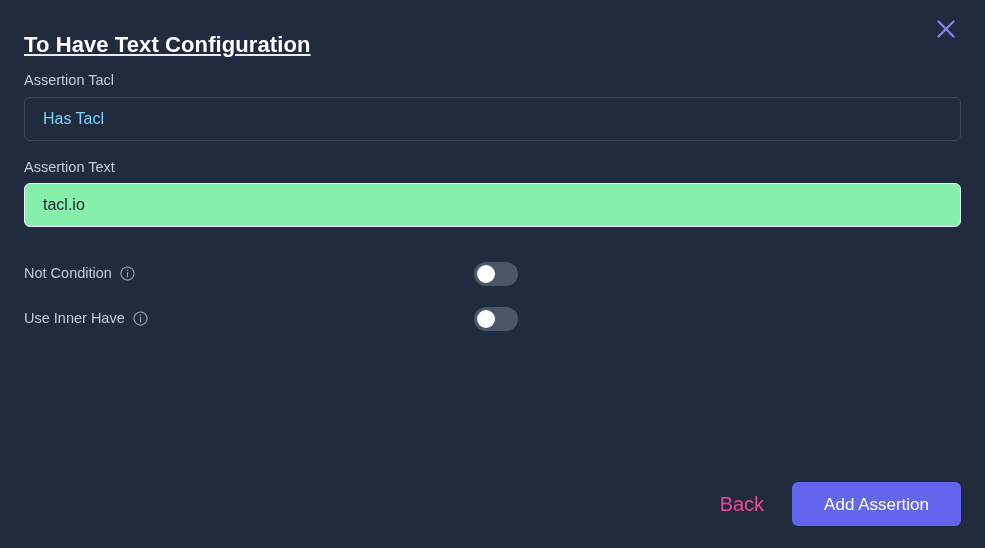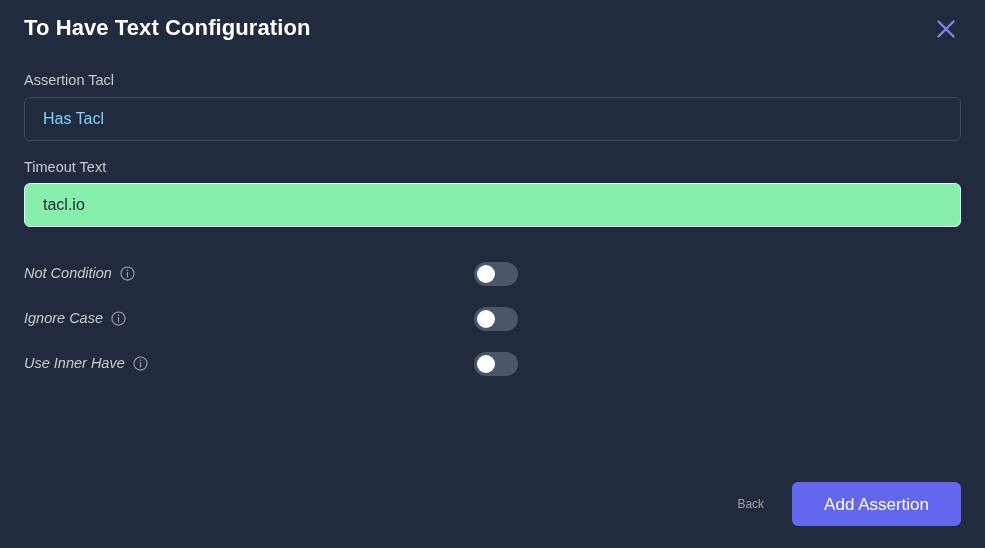--- a/index.html
+++ b/index.html
@@ -23,21 +23,22 @@
     height: 548px;
     padding: 0 24px;
     background: #212b3e;
   }
 
   
   .modal-header {
     position: relative;
     height: 56px;
     display: flex;
-    align-items: center;
+    align-items: flex-end;
+    text-decoration: underline;
   }
   .modal-title {
     font-size: 22px;
     font-weight: bold;
     color: #ffffff;
     letter-spacing: 0.1px;
     line-height: 1;
   }
   .close-btn {
     position: absolute;
@@ -96,21 +97,20 @@
   .toggles { margin-top: 24px; }
   .toggle-row {
     display: flex;
     align-items: center;
     height: 45px;
   }
   .toggle-label-wrap {
     display: flex;
     align-items: flex-start;
     width: 450px;
-    font-style: italic;
   }
   .toggle-label {
     font-size: 14.5px;
     color: #c4ccd9;
     line-height: 1;
   }
   .info-icon {
     margin-left: 8px;
     display: inline-flex;
     align-items: center;
@@ -142,22 +142,22 @@
   
   .modal-footer {
     position: absolute;
     right: 24px;
     bottom: 22px;
     display: flex;
     align-items: center;
     gap: 26px;
   }
   .back-link {
-    font-size: 12px;
-    color: #a3a3a3;
+    font-size: 20px;
+    color: #ec4899;
     background: none;
     border: none;
     font-family: inherit;
     cursor: pointer;
     padding: 4px 2px;
     line-height: 1;
     margin-left: 8px;
   }
   .primary-btn {
     background: #6366ef;
@@ -188,21 +188,21 @@
       </span>
     </button>
   </div>
 
   <div class="field-group row-assertion-name">
     <label class="field-label">Assertion Tacl</label>
     <input class="text-input" type="text" value="Has Tacl" style="">
   </div>
 
   <div class="field-group row-expected-text">
-    <label class="field-label">Timeout Text</label>
+    <label class="field-label">Assertion Text</label>
     <input class="text-input autofilled" type="text" value="tacl.io" style="">
   </div>
 
   <div class="toggles">
 
     <div class="toggle-row">
       <div class="toggle-label-wrap">
         <span class="toggle-label">Not Condition</span>
         <span class="info-icon">
           <svg width="15" height="15" viewBox="0 0 16 16" aria-hidden="true">
@@ -210,35 +210,20 @@
             <circle cx="8" cy="4.6" r="0.85" fill="#9aa4b4"></circle>
             <path d="M8 7 L8 11.6" stroke="#9aa4b4" stroke-width="1.2" stroke-linecap="round"></path>
           </svg>
         </span>
       </div>
       <button class="switch">
         <span class="knob"></span>
       </button>
     </div>
 
-    <div class="toggle-row">
-      <div class="toggle-label-wrap">
-        <span class="toggle-label">Ignore Case</span>
-        <span class="info-icon">
-          <svg width="15" height="15" viewBox="0 0 16 16" aria-hidden="true">
-            <circle cx="8" cy="8" r="7" fill="none" stroke="#9aa4b4" stroke-width="1.2"></circle>
-            <circle cx="8" cy="4.6" r="0.85" fill="#9aa4b4"></circle>
-            <path d="M8 7 L8 11.6" stroke="#9aa4b4" stroke-width="1.2" stroke-linecap="round"></path>
-          </svg>
-        </span>
-      </div>
-      <button class="switch">
-        <span class="knob"></span>
-      </button>
-    </div>
 
     <div class="toggle-row">
       <div class="toggle-label-wrap">
         <span class="toggle-label">Use Inner Have</span>
         <span class="info-icon">
           <svg width="15" height="15" viewBox="0 0 16 16" aria-hidden="true">
             <circle cx="8" cy="8" r="7" fill="none" stroke="#9aa4b4" stroke-width="1.2"></circle>
             <circle cx="8" cy="4.6" r="0.85" fill="#9aa4b4"></circle>
             <path d="M8 7 L8 11.6" stroke="#9aa4b4" stroke-width="1.2" stroke-linecap="round"></path>
           </svg>

